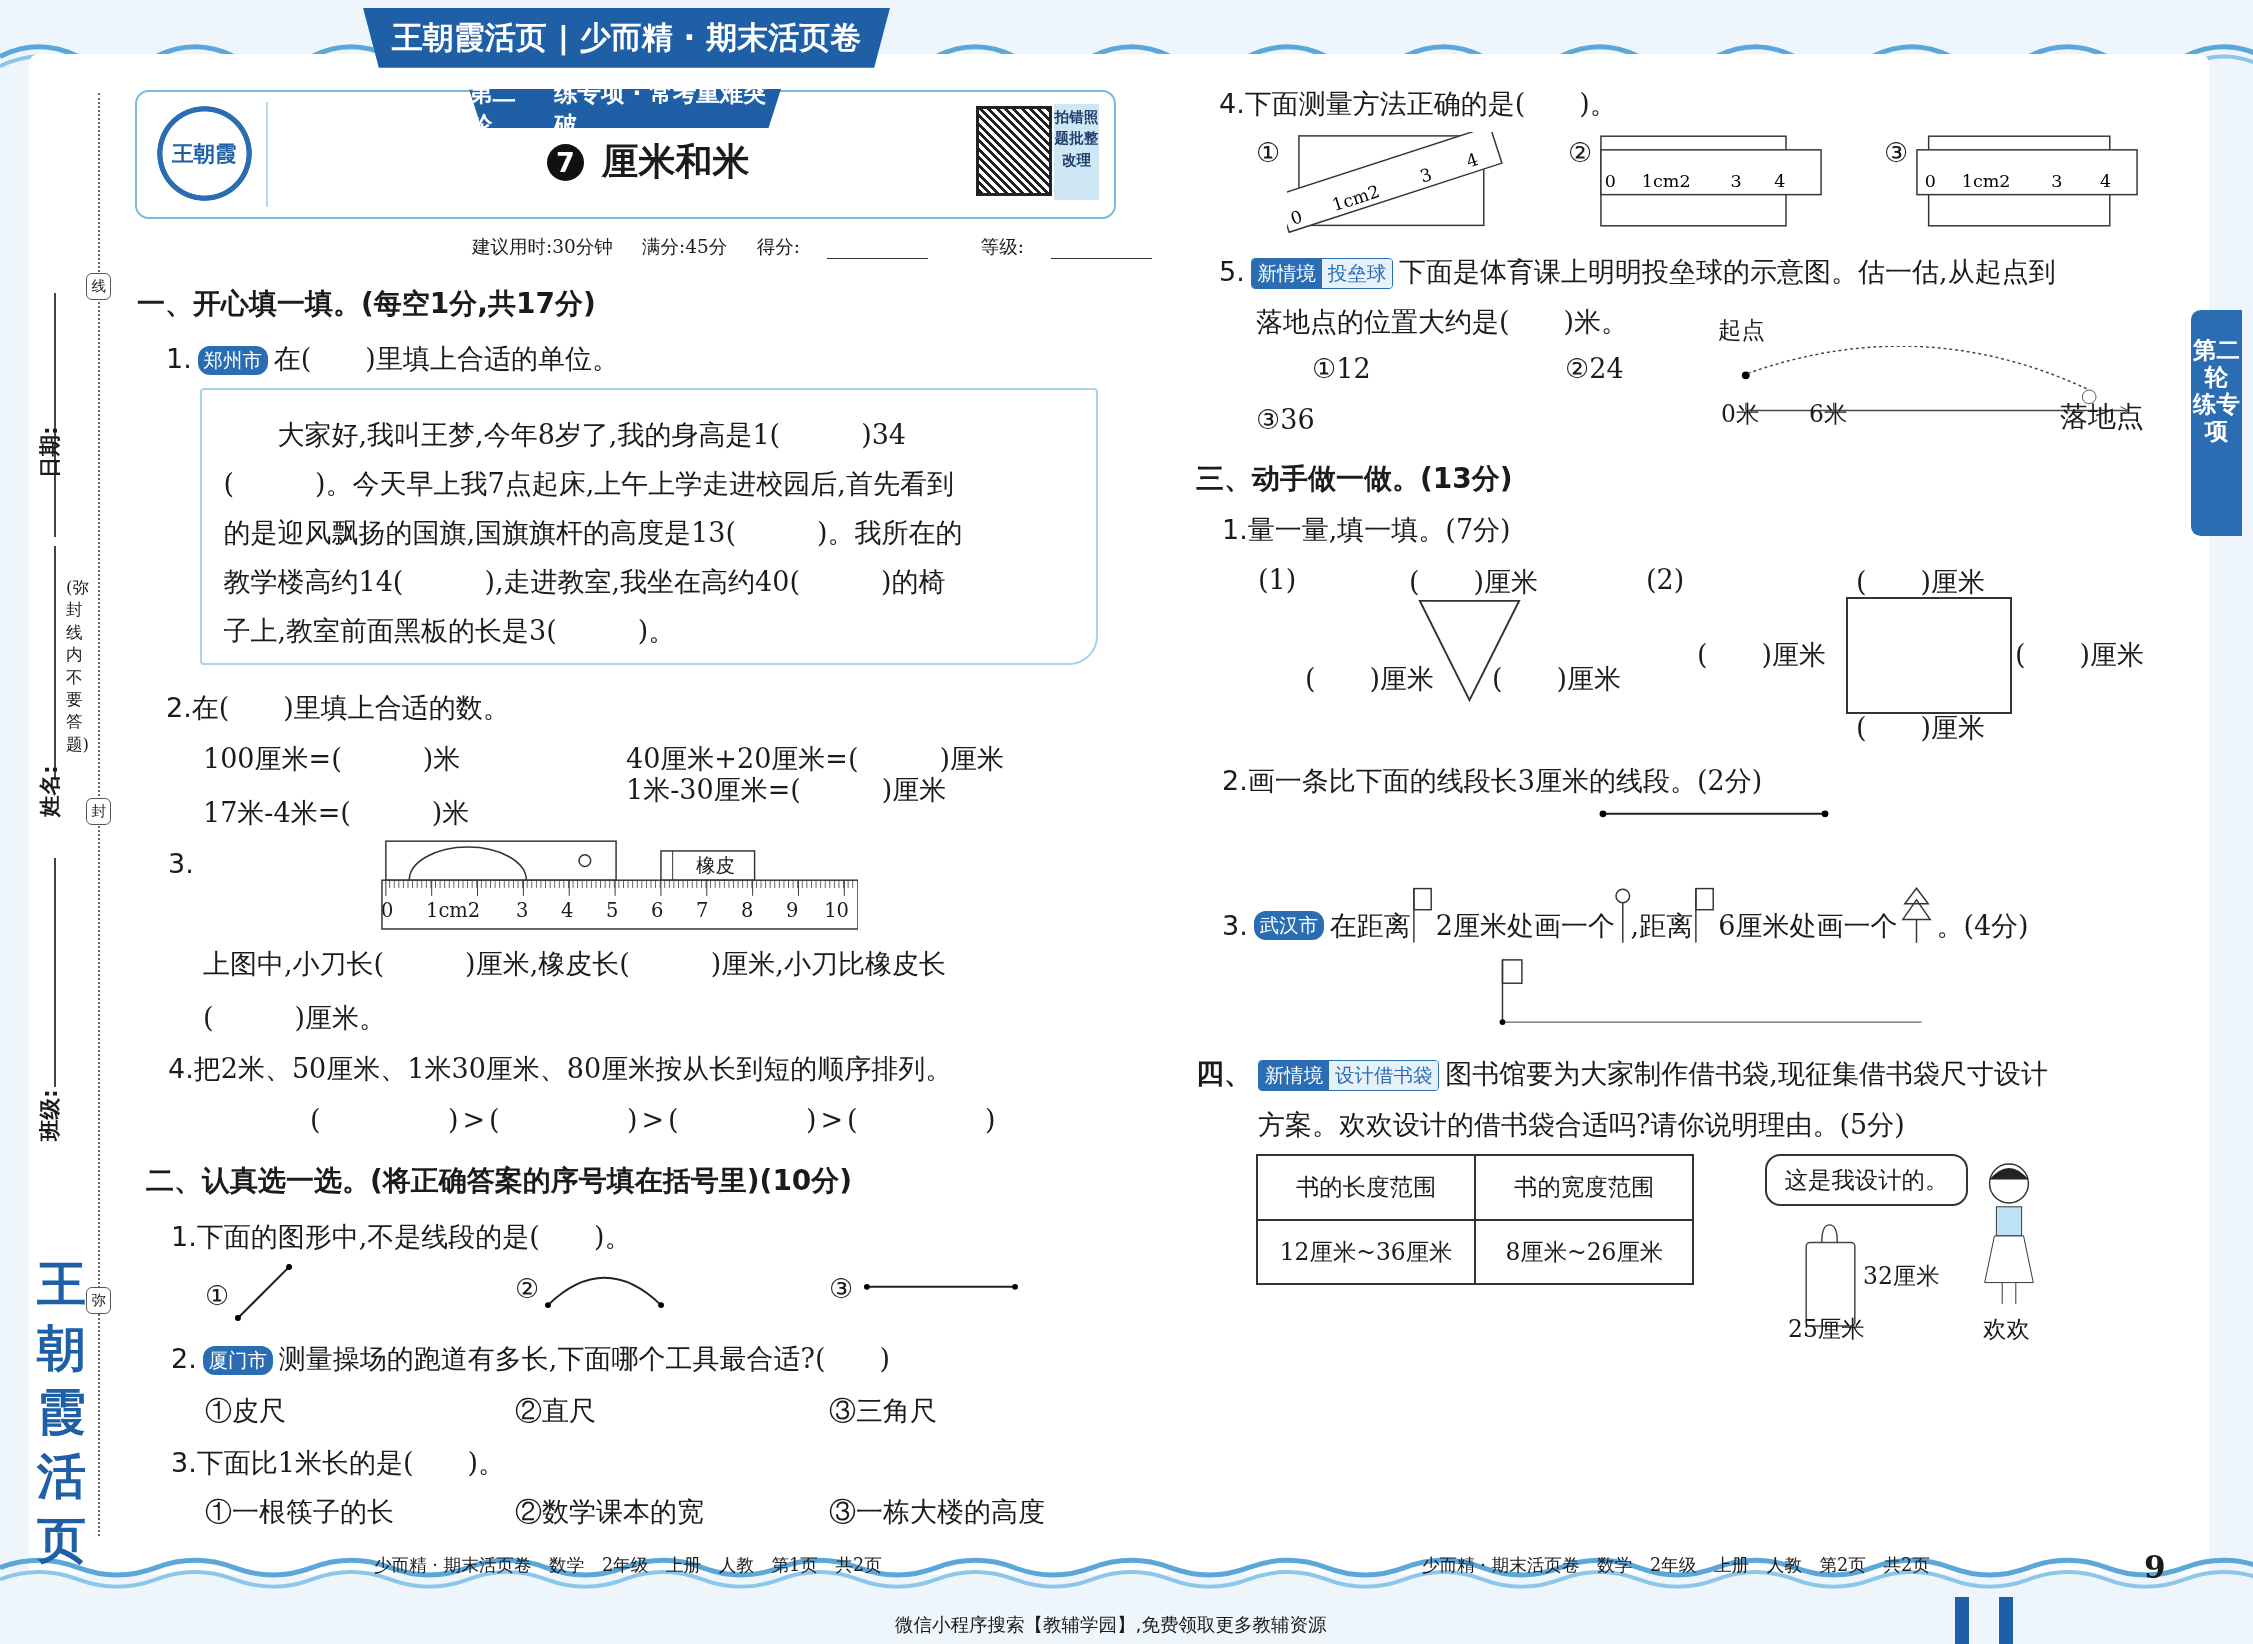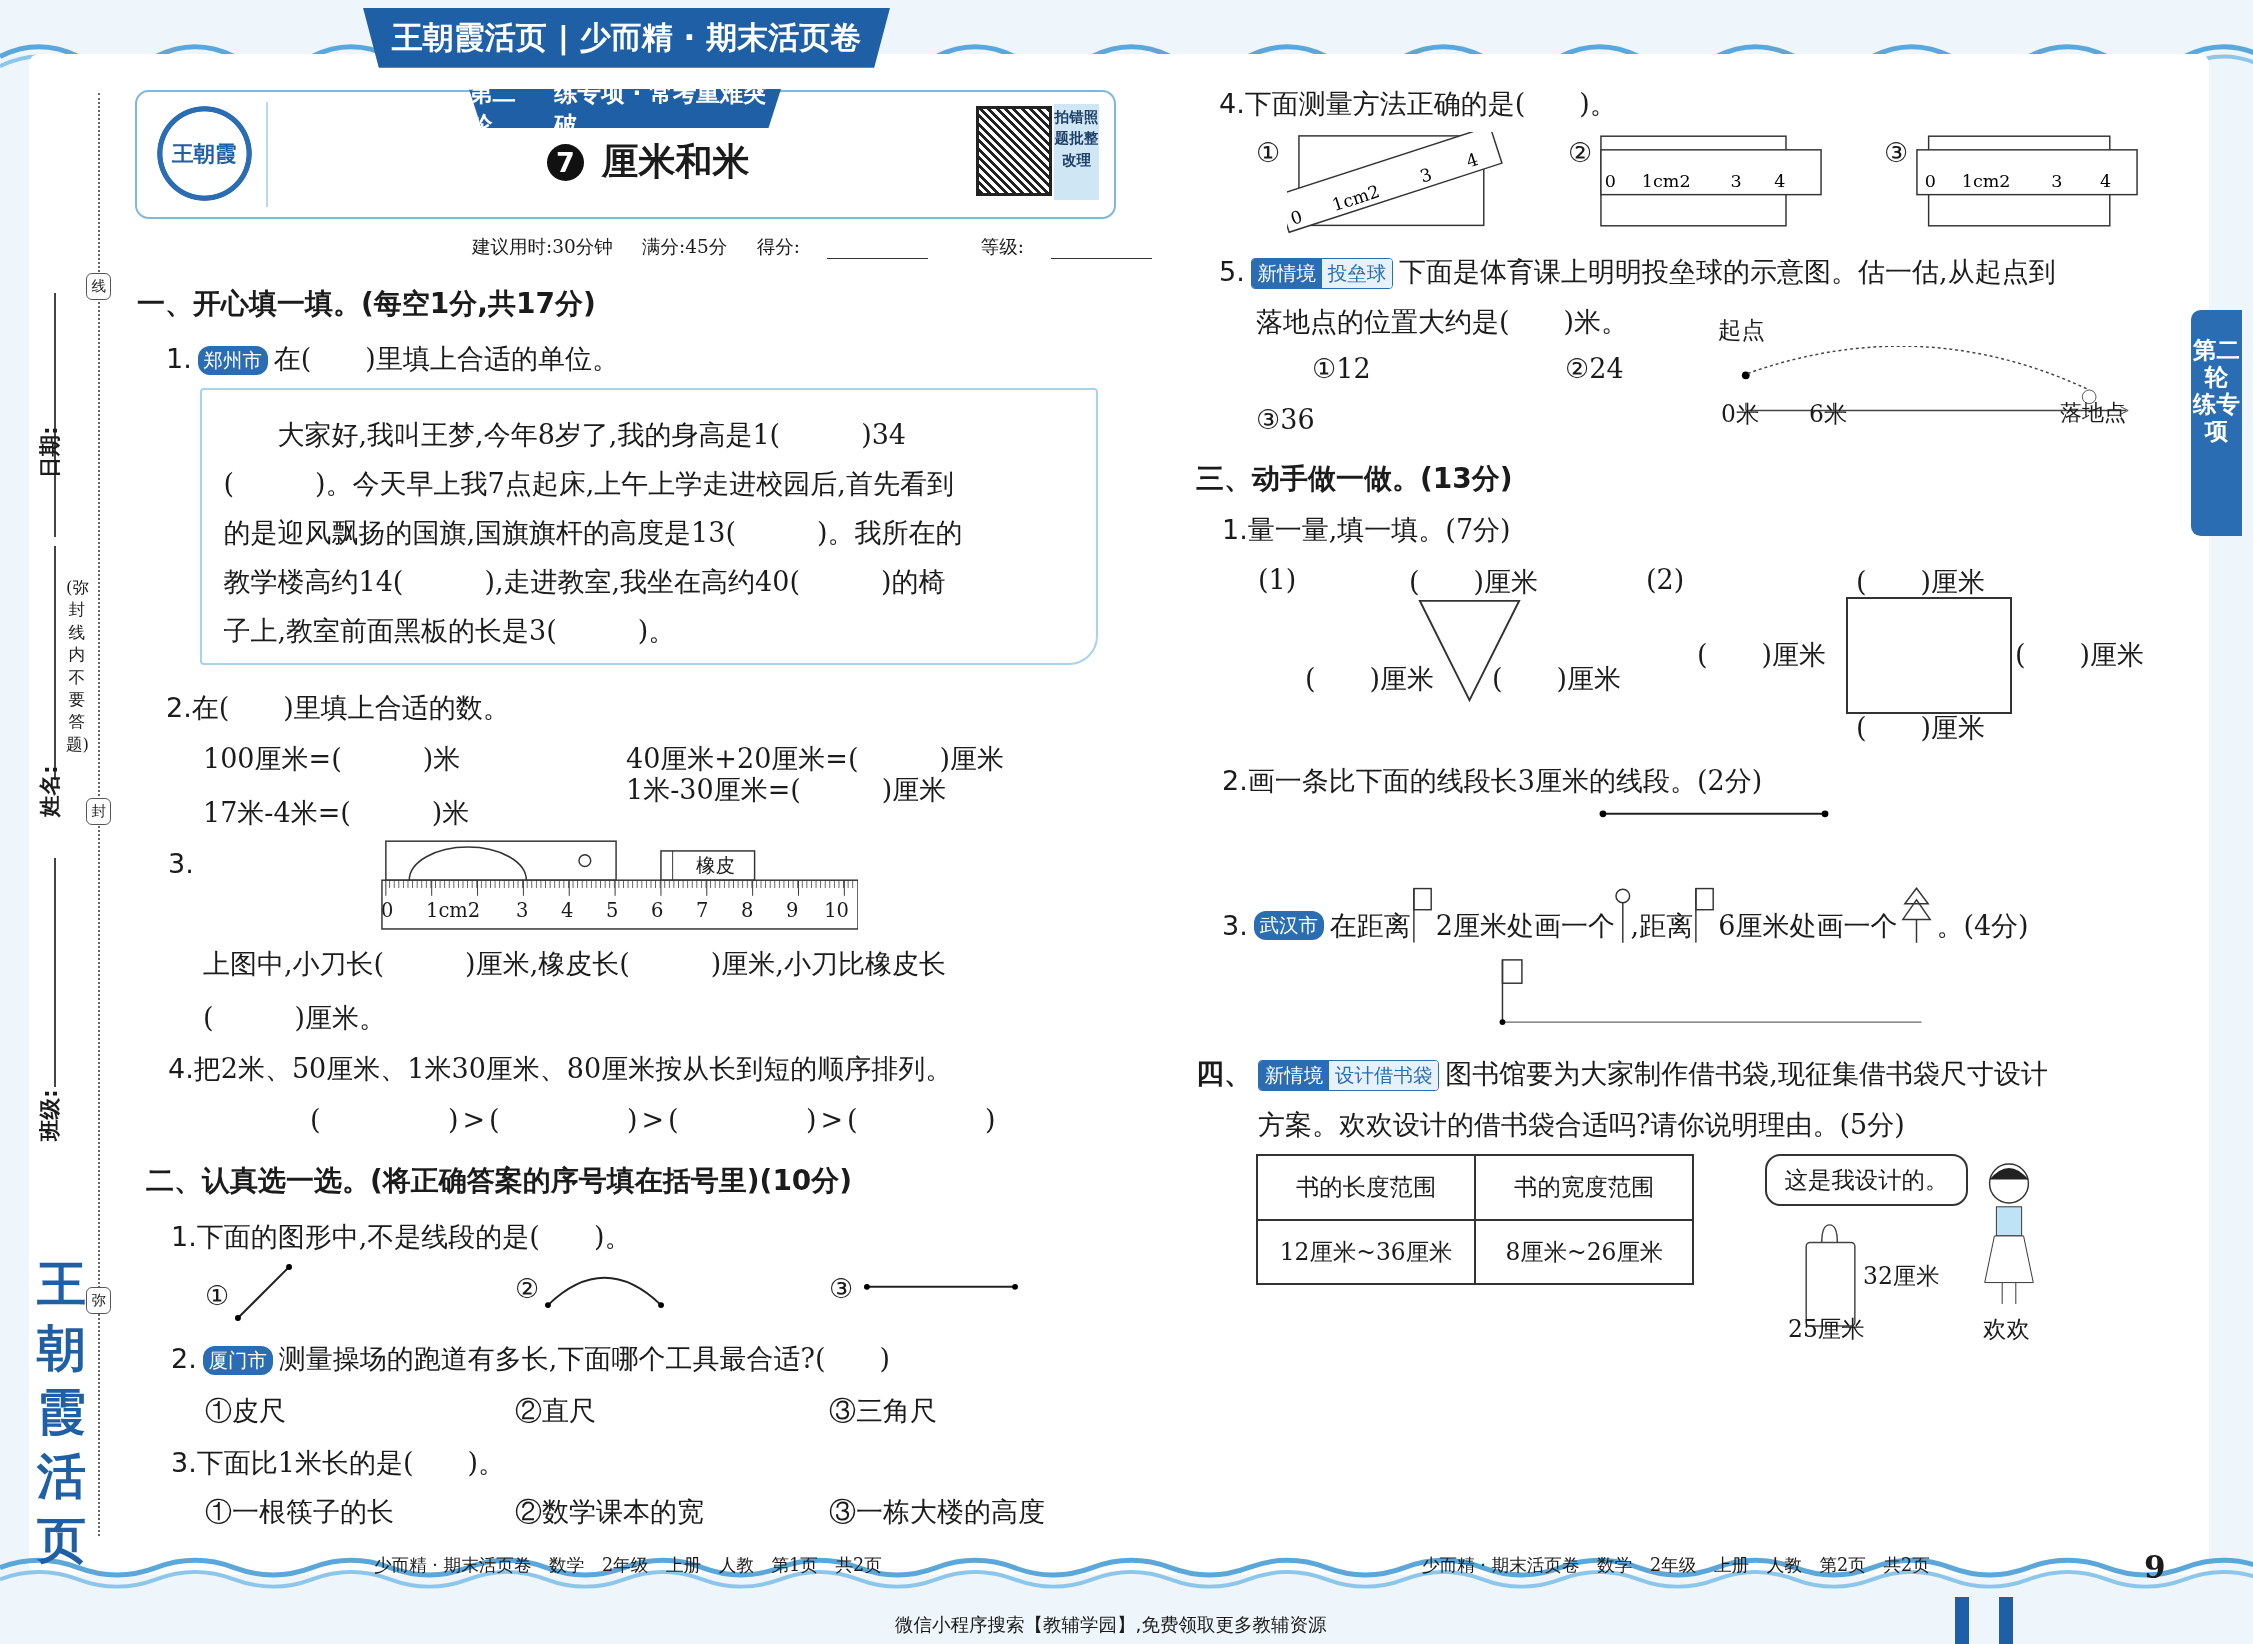--- a/index.html
+++ b/index.html
@@ -87,21 +87,21 @@
   }
   .story { position:absolute; left:21.5px; top:19.5px; width:858px; font-size:27px; line-height:49px; text-align:justify; }
 
   
   .binding-dots { position:absolute; left:98px; top:93px; height:1443px; border-left:2px dotted #666; }
   .seal { position:absolute; left:86px; width:23.4px; height:25px; border:1.5px solid #555; border-radius:5.9px; background:#fff;
     font-size:14.6px; display:flex; align-items:center; justify-content:center; }
   .vlabel { position:absolute; font-family:"DejaVu Sans","Liberation Sans",sans-serif; font-weight:bold; font-size:21.5px;
     transform:rotate(-90deg); transform-origin:left top; white-space:nowrap; }
   .vline { position:absolute; left:54px; width:1.5px; background:#444; }
-  .vnote { position:absolute; left:66px; top:577px; width:21.5px; font-size:16.6px; line-height:22.4px; text-align:center; }
+  .vnote { position:absolute; left:66px; top:577px; width:21.5px; font-size:16.6px; line-height:22.4px; }
   .brand-vert { position:absolute; left:27px; top:1253px; width:59px; color:#1f5fa6; font-size:49px; font-weight:bold; line-height:64px; text-align:right; }
 
   .side-tab {
     position:absolute; left:2191px; top:310px; width:51px; height:226px; background:#2a6db3;
     border-radius:9.8px 0 0 9.8px; color:#fff; font-family:"DejaVu Sans","Liberation Sans",sans-serif;
     font-weight:bold; font-size:23.4px; line-height:27px; text-align:center; padding-top:27px; box-sizing:border-box;
   }
   .footer { position:absolute; font-size:17.6px; }
   .page-num { position:absolute; left:2144px; top:1549px; font-size:31px; font-weight:bold; }
   .promo { position:absolute; left:895px; top:1612px; font-size:18.5px; font-family:"DejaVu Sans","Liberation Sans",sans-serif; }
@@ -326,21 +326,21 @@
   <path d="M12 28 Q 190 -35 360 44" stroke="#444" stroke-dasharray="3 3" fill="none" stroke-width="1.5"></path>
   <circle cx="362" cy="52" r="7" fill="#fff" stroke="#555"></circle>
   <line x1="10" y1="66" x2="400" y2="66" stroke="#444" stroke-width="1.5"></line>
   <line x1="10" y1="58" x2="10" y2="66" stroke="#444"></line>
     <line x1="100" y1="58" x2="100" y2="66" stroke="#444"></line>
   <path d="M394 62 L402 66 L394 70" fill="none" stroke="#444"></path>
 </svg>
 <div class="abs" style="left:1718px;top:314px;font-size:23.4px">起点</div>
 <div class="abs" style="left:1721px;top:398px;font-size:23.4px">0米</div>
 <div class="abs" style="left:1809px;top:398px;font-size:23.4px">6米</div>
-<div class="abs" style="left:2060px;top:398px;font-size:22px">落地点</div>
+<div class="abs" style="left:2060px;top:398px;font-size:28px">落地点</div>
 
 <div class="abs h1" style="left:1196px;top:460px">三、动手做一做。(13分)</div>
 <div class="abs q" style="left:1222px;top:512px">
   <span class="qn">1.</span><span>量一量,填一填。(7分)</span>
 </div>
 <div class="abs q" style="left:1258px;top:564px">(1)</div>
 <div class="abs q" style="left:1409px;top:564px">(　　)厘米</div>
 <svg class="abs" style="left:1416px;top:597px" width="107" height="107" viewBox="0 0 110 110">
     <polygon points="4,4 106,4 55,106" fill="none" stroke="#333" stroke-width="2"></polygon>
   </svg>

